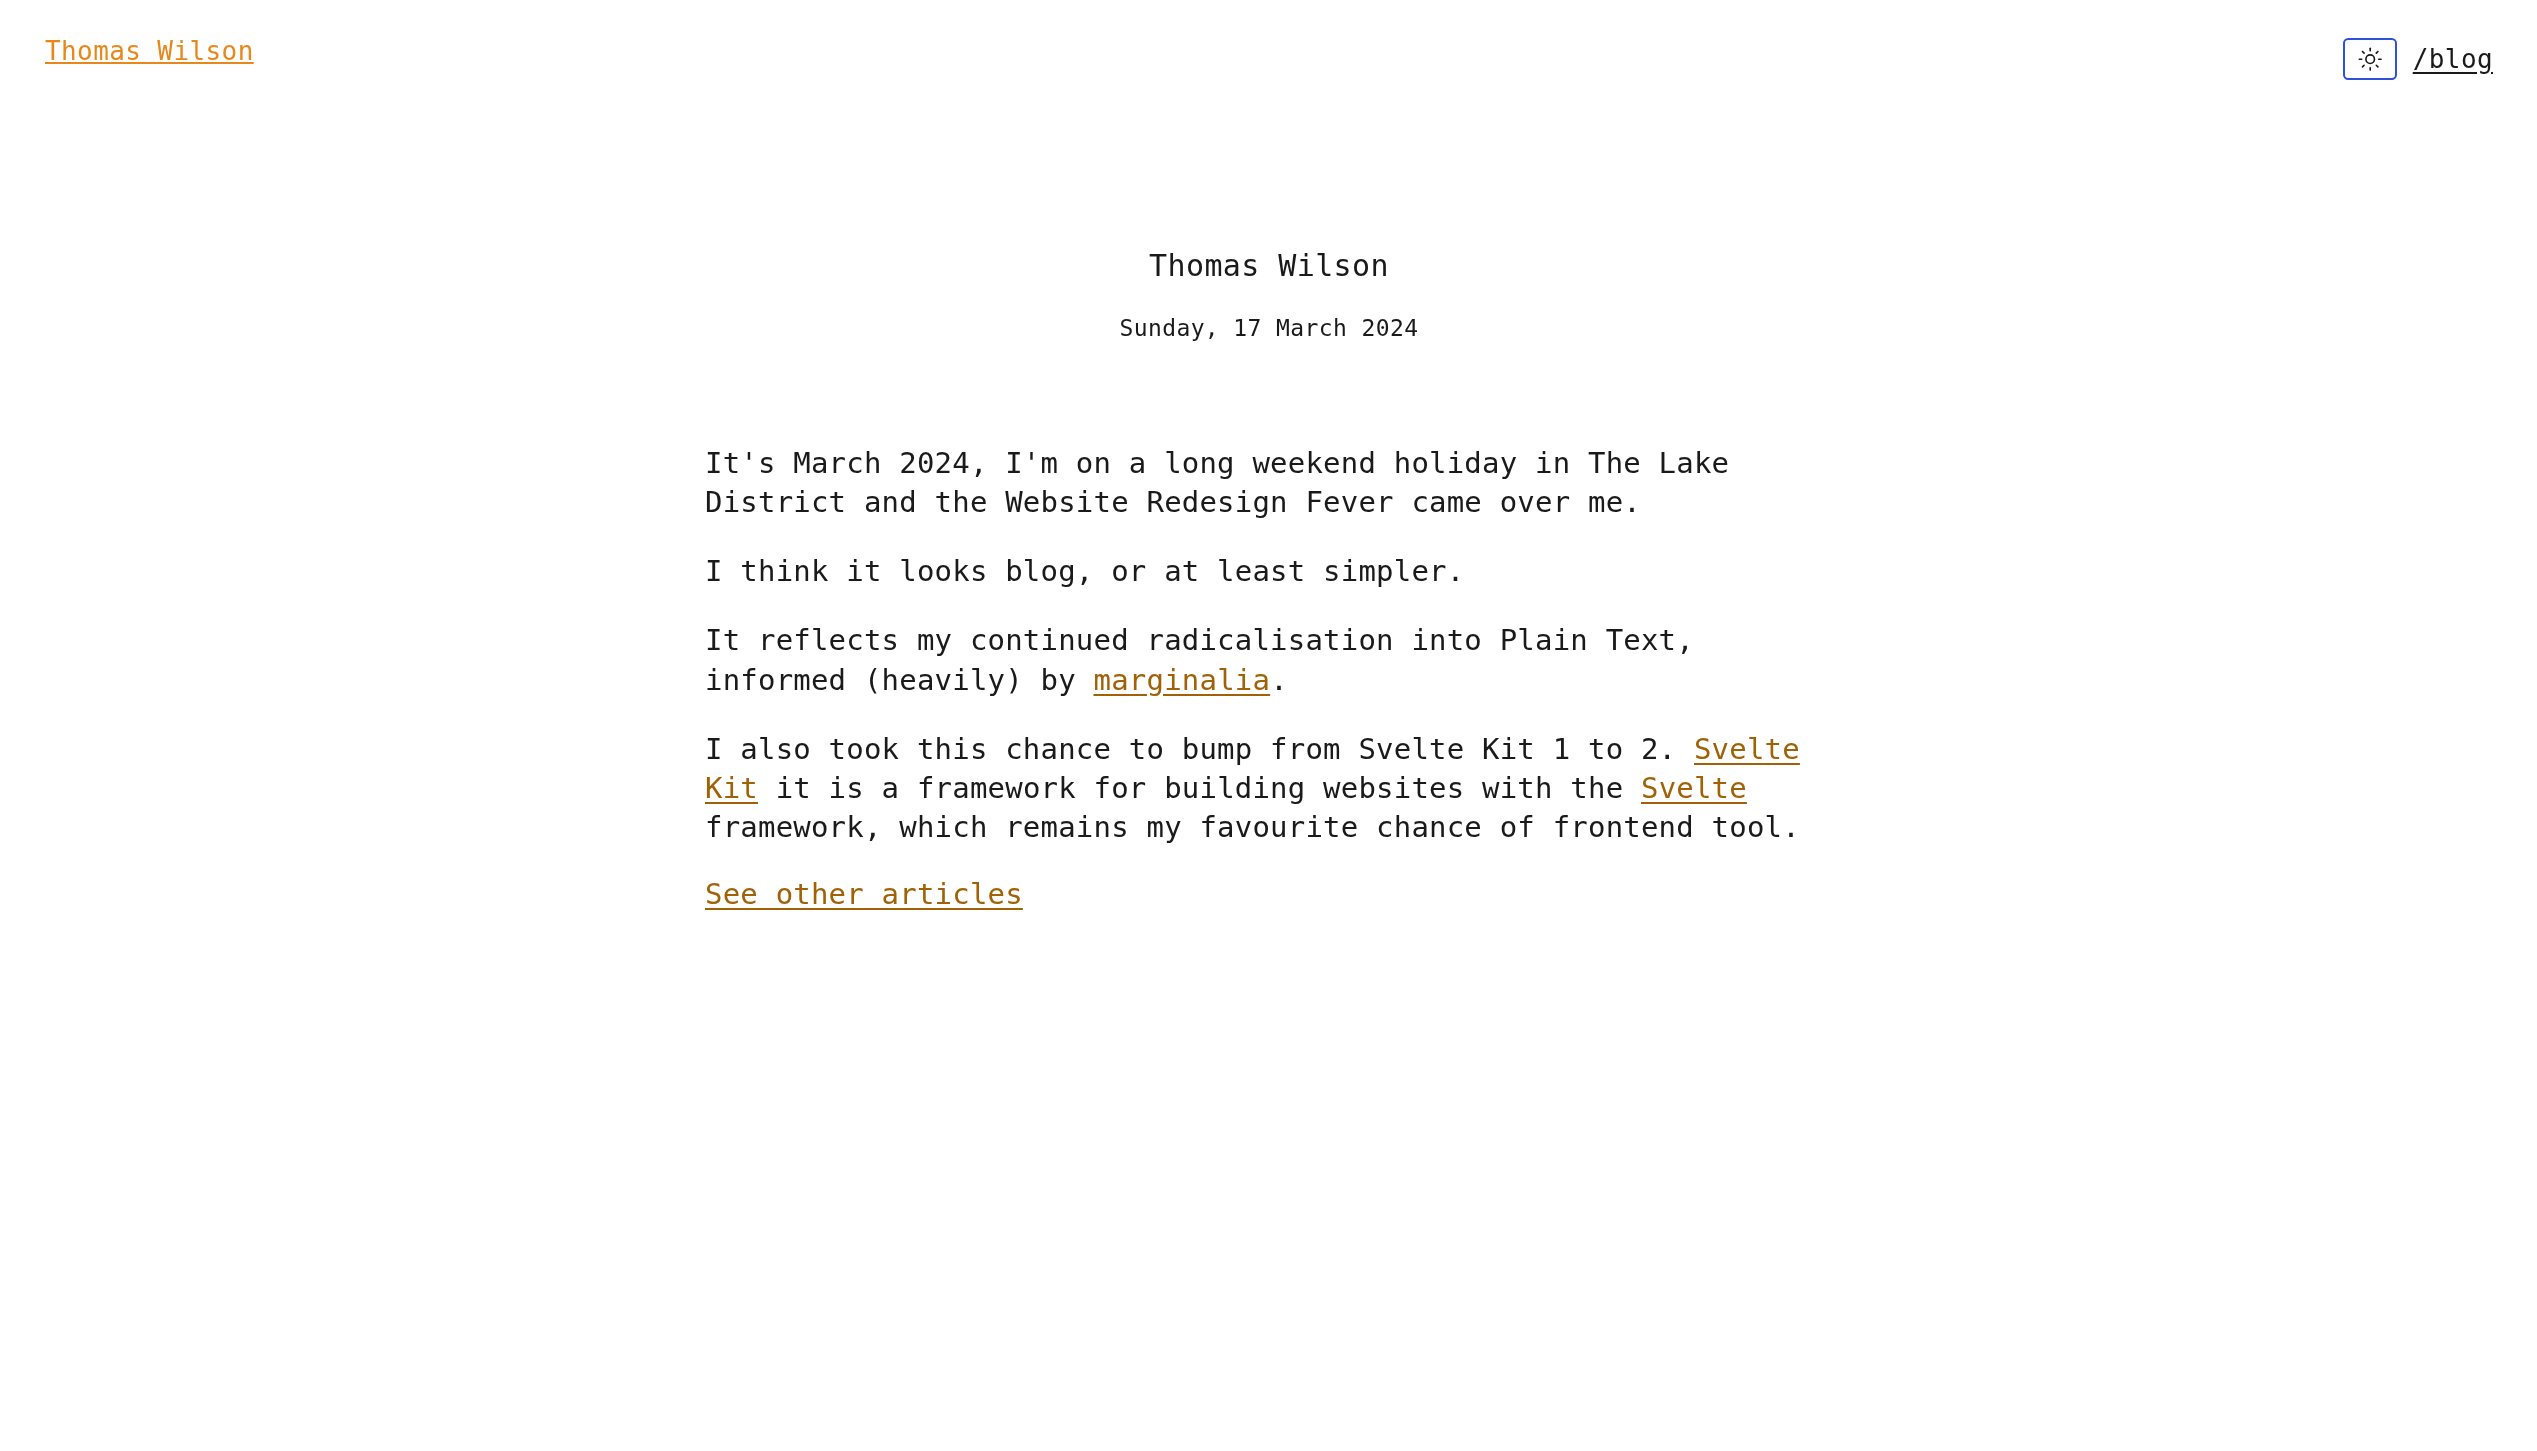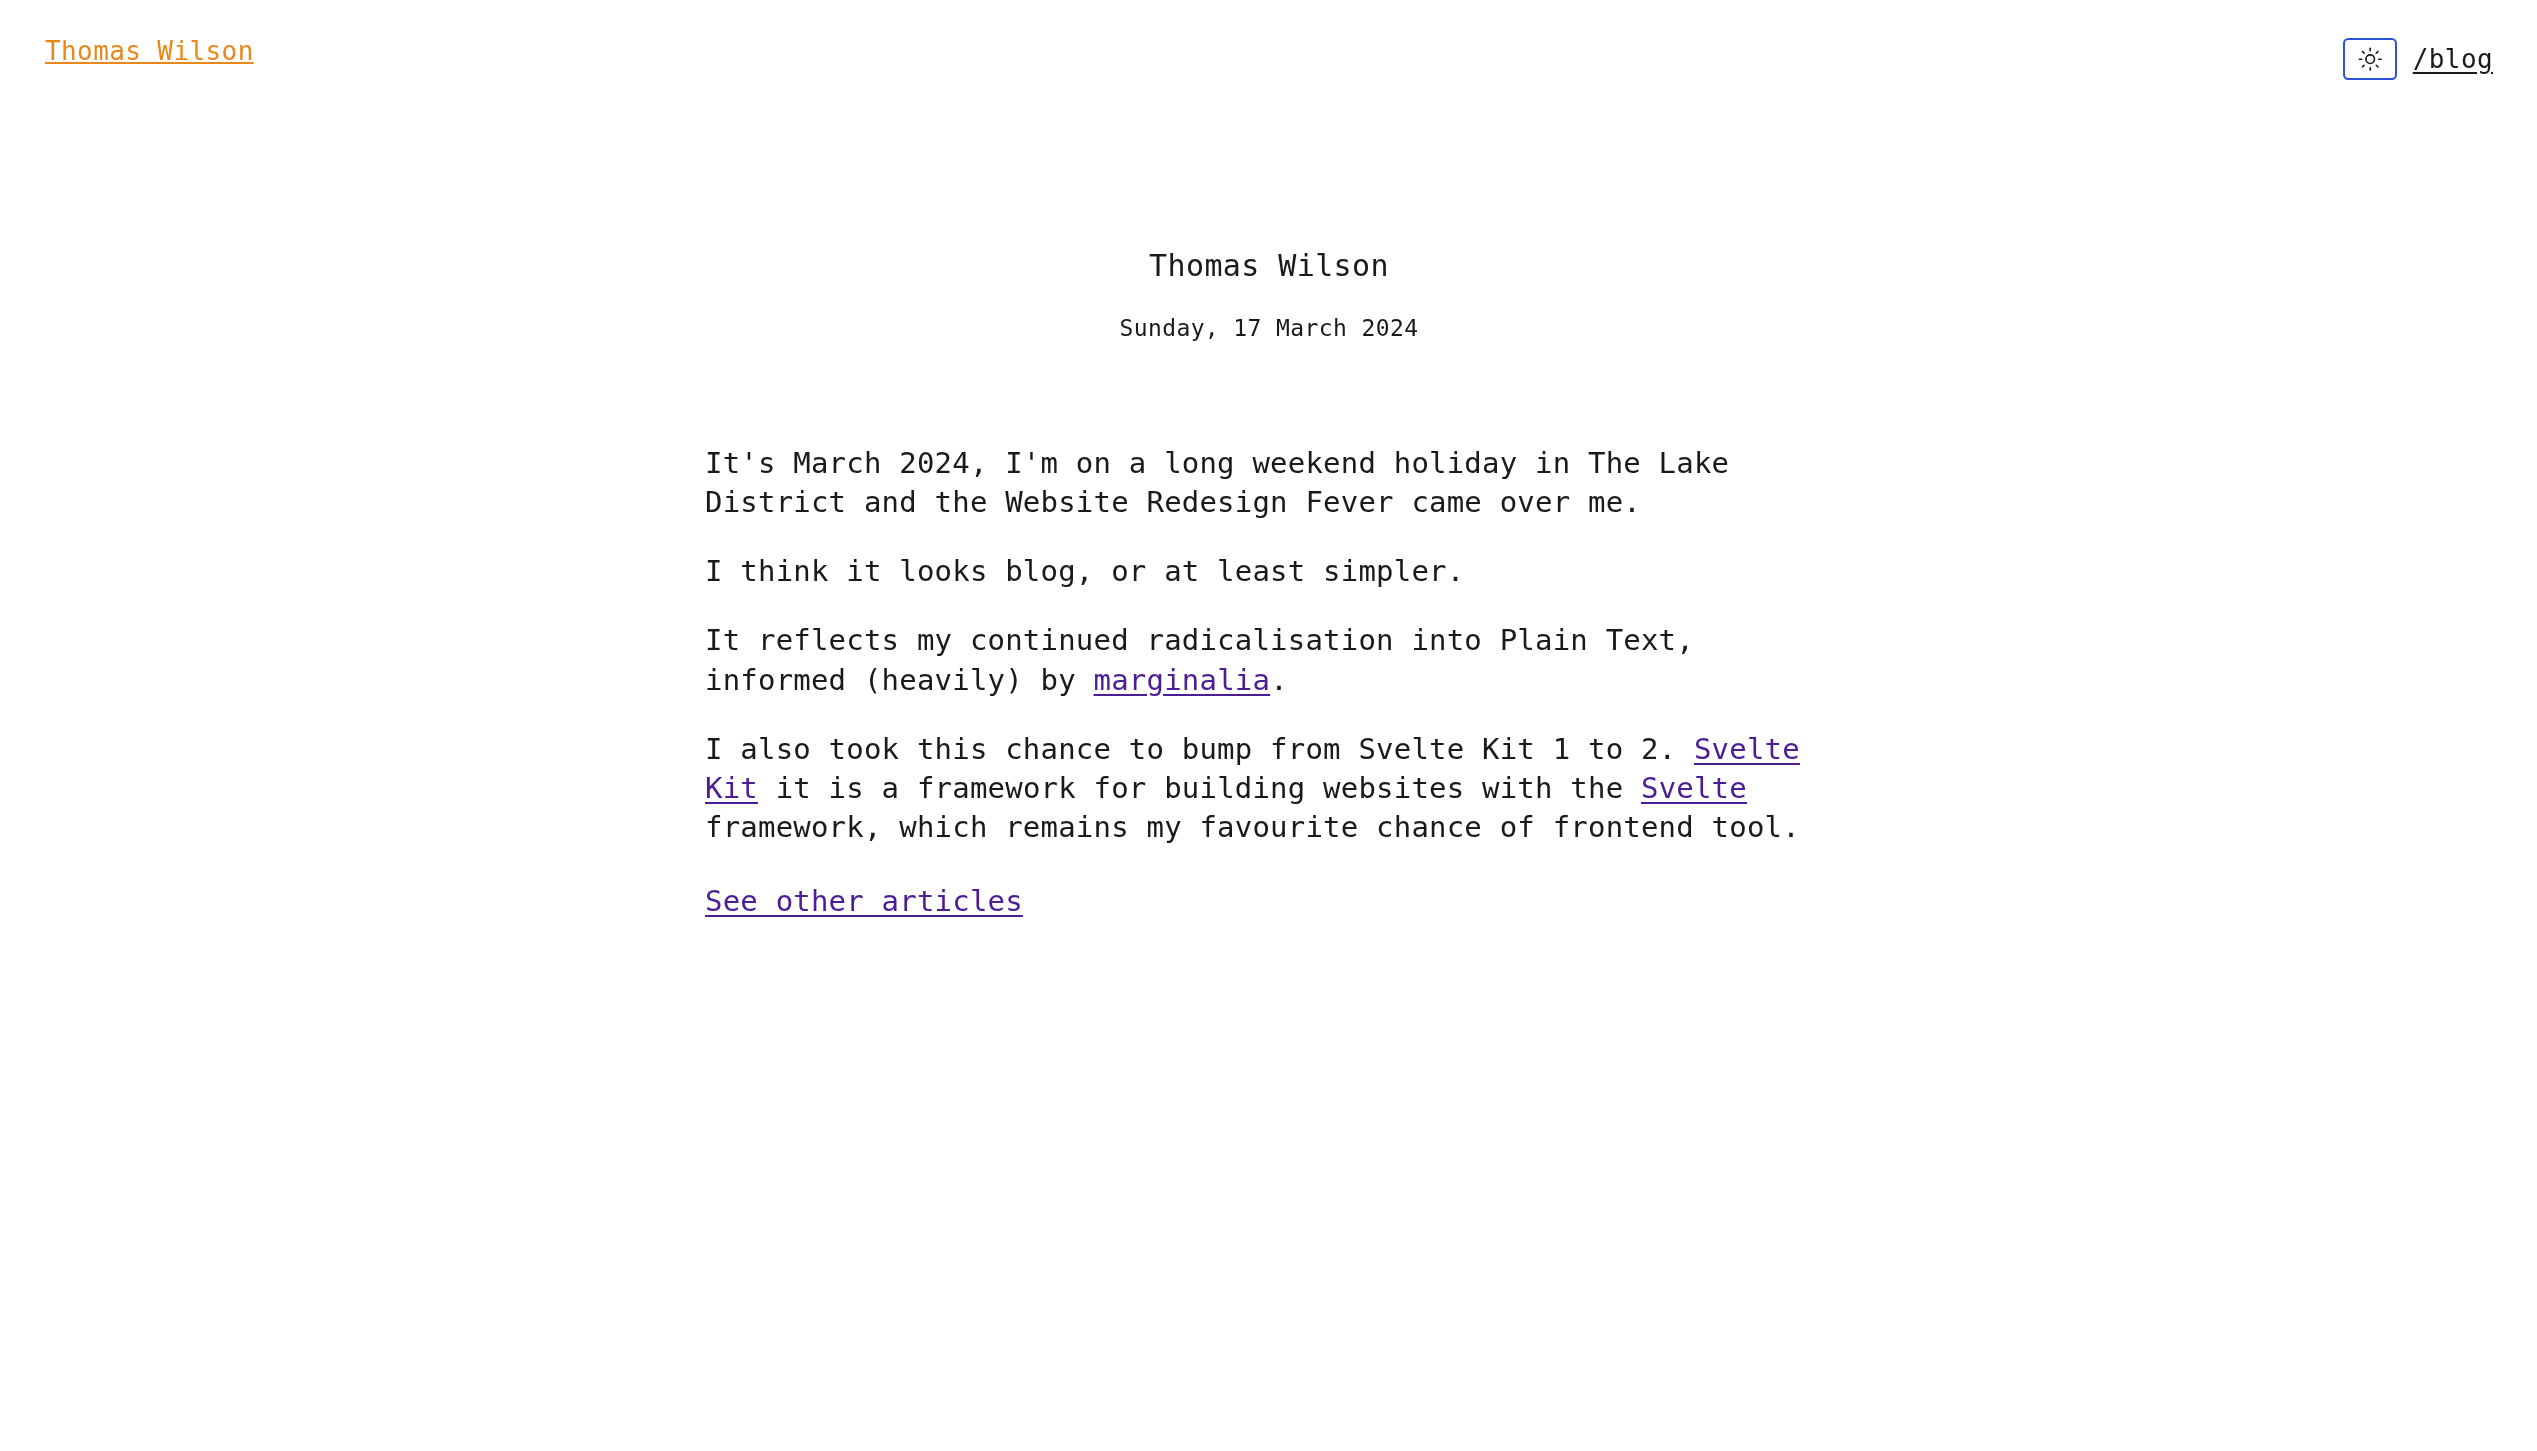--- a/index.html
+++ b/index.html
@@ -100,33 +100,32 @@
   }
   .article-body p {
     font-family: "DejaVu Sans Mono", monospace;
     font-size: 29px;
     line-height: 1.35;
     margin: 0 0 30px 0;
     color: #1a1a1a;
     letter-spacing: 0.2px;
   }
   .article-body a {
-    color: #4c1d95;
+    color: #a16207;
     text-decoration: underline;
     text-underline-offset: 3.5px;
   }
   .see-other {
     font-family: "DejaVu Sans Mono", monospace;
     font-size: 29px;
     color: #1a1a1a;
     text-decoration: underline;
     text-underline-offset: 3.5px;
     letter-spacing: 0.2px;
     display: inline-block;
-    margin-top: 7px;
   }
 </style>
 </head>
 <body>
 
 <div class="site-header">
   <a class="site-name" href="#">Thomas Wilson</a>
   <div class="header-right">
     <button class="theme-toggle">
       <span>

